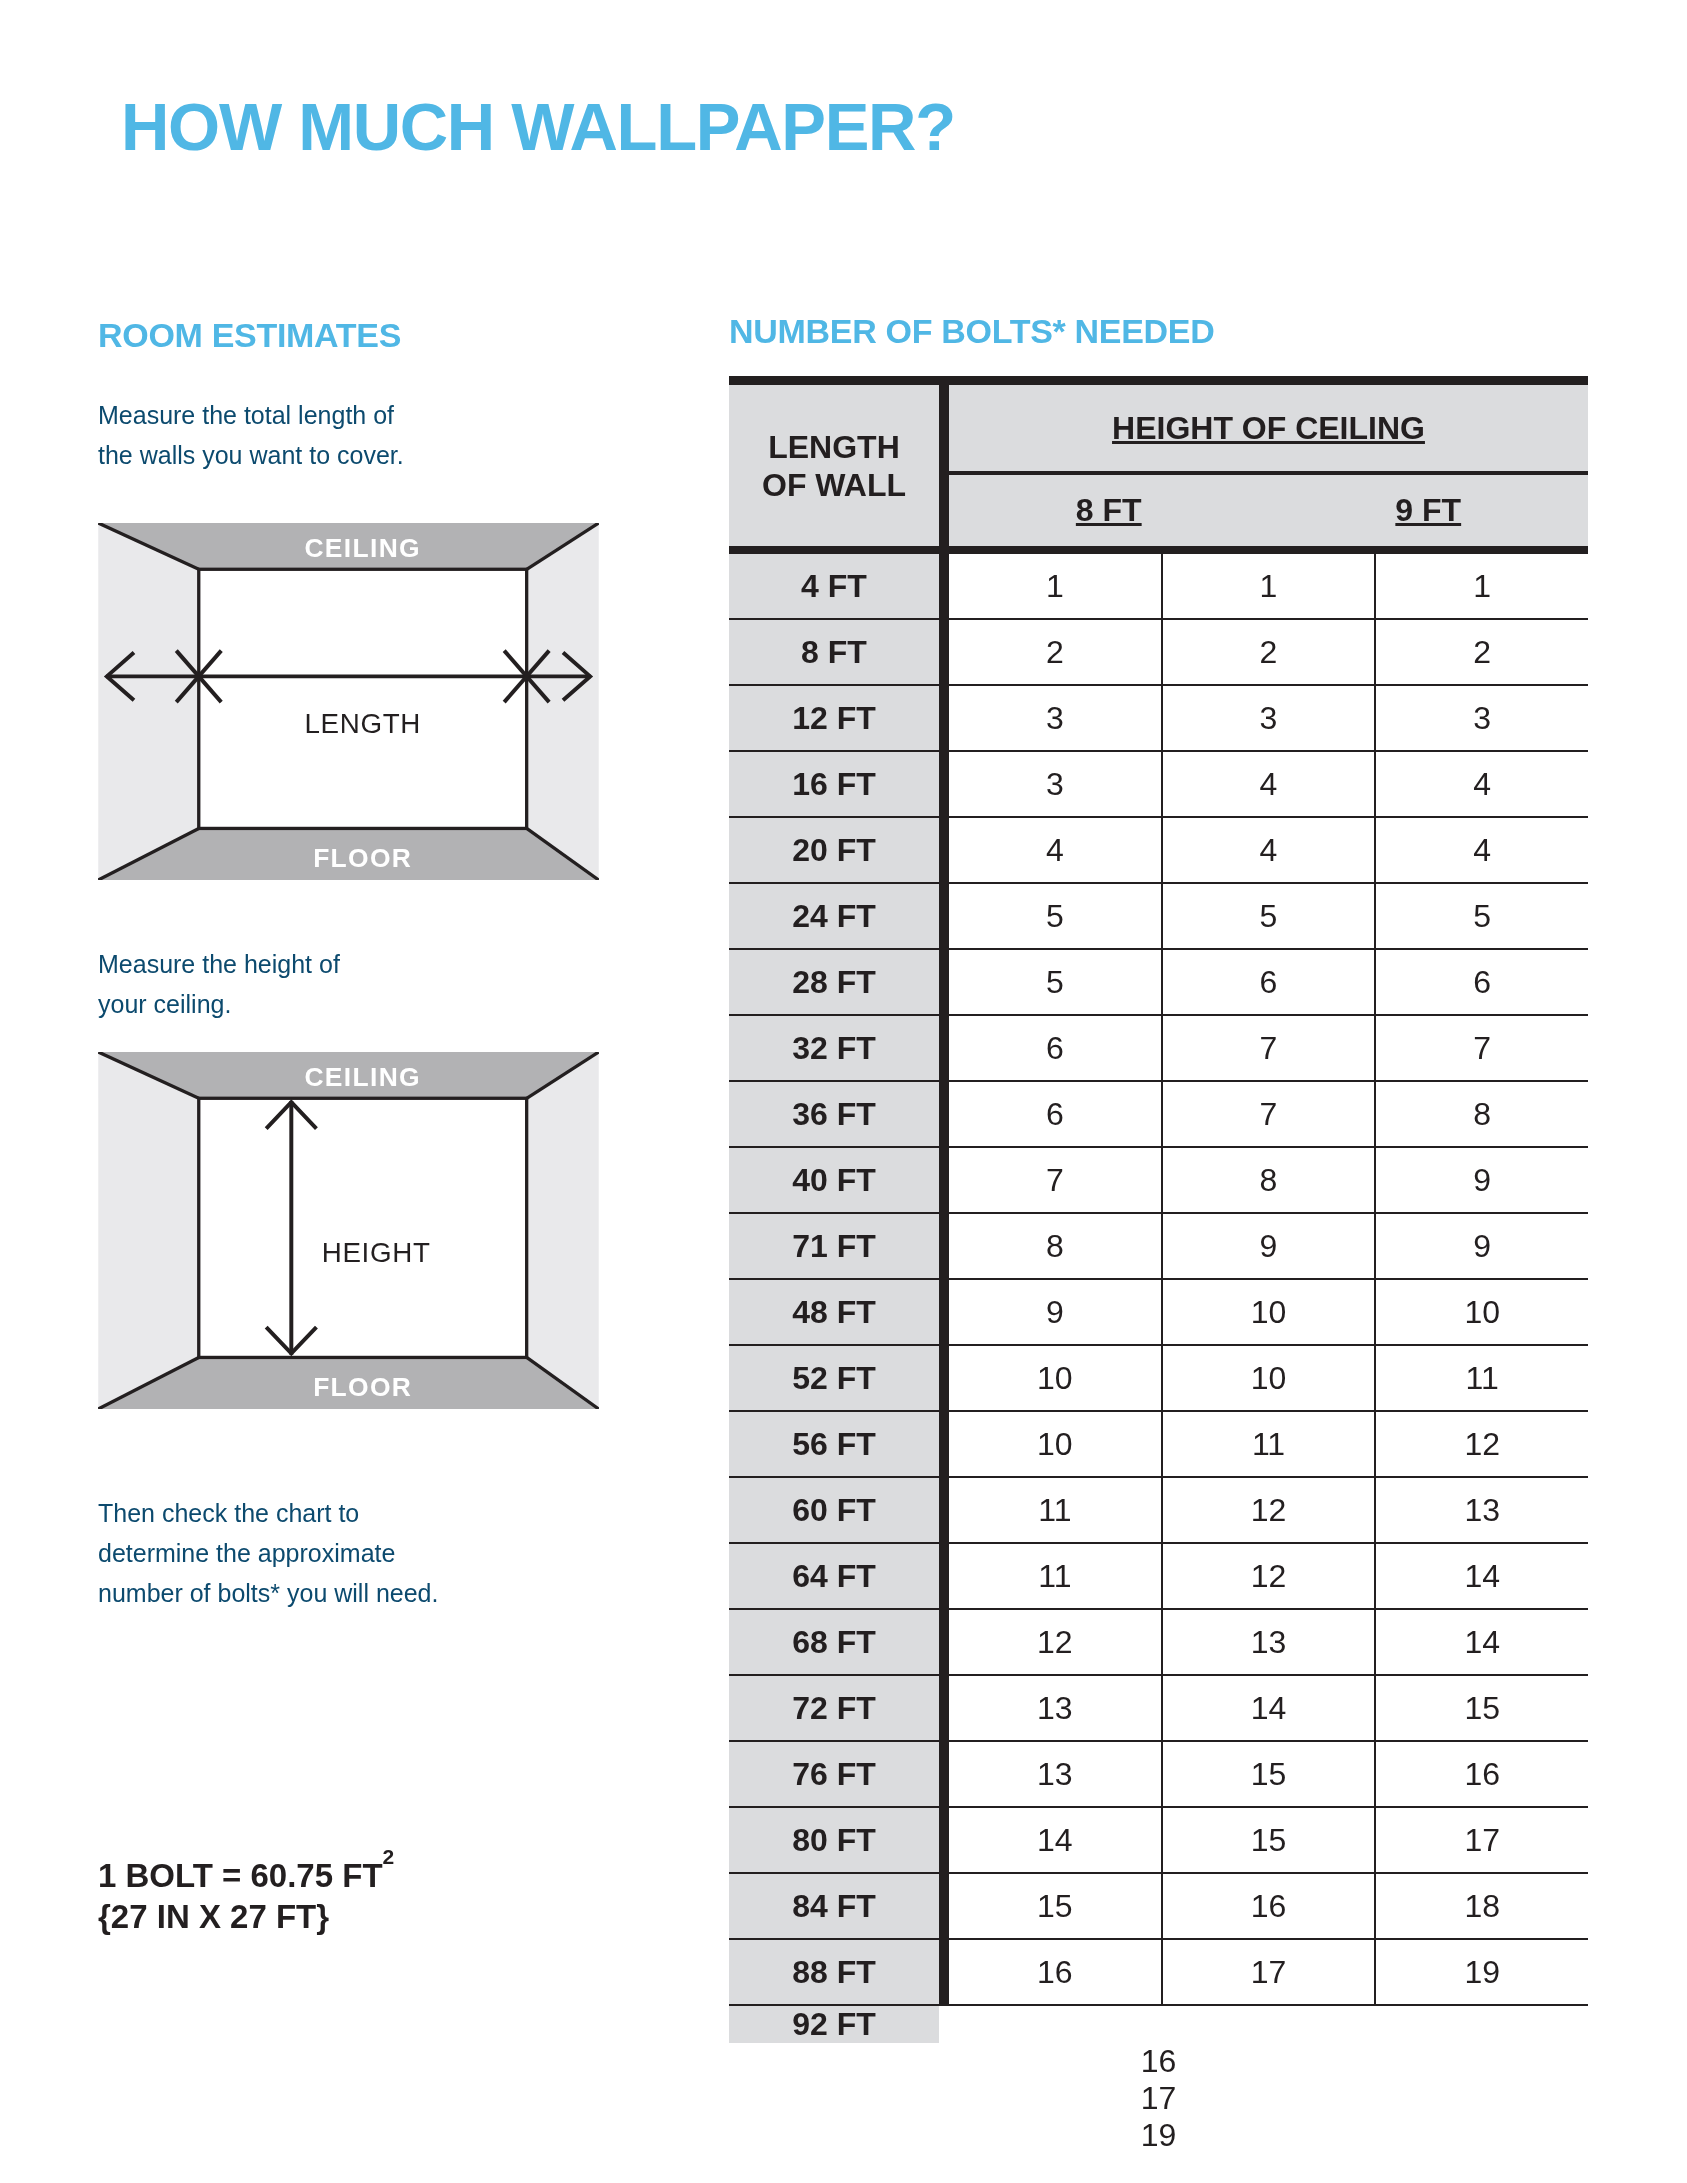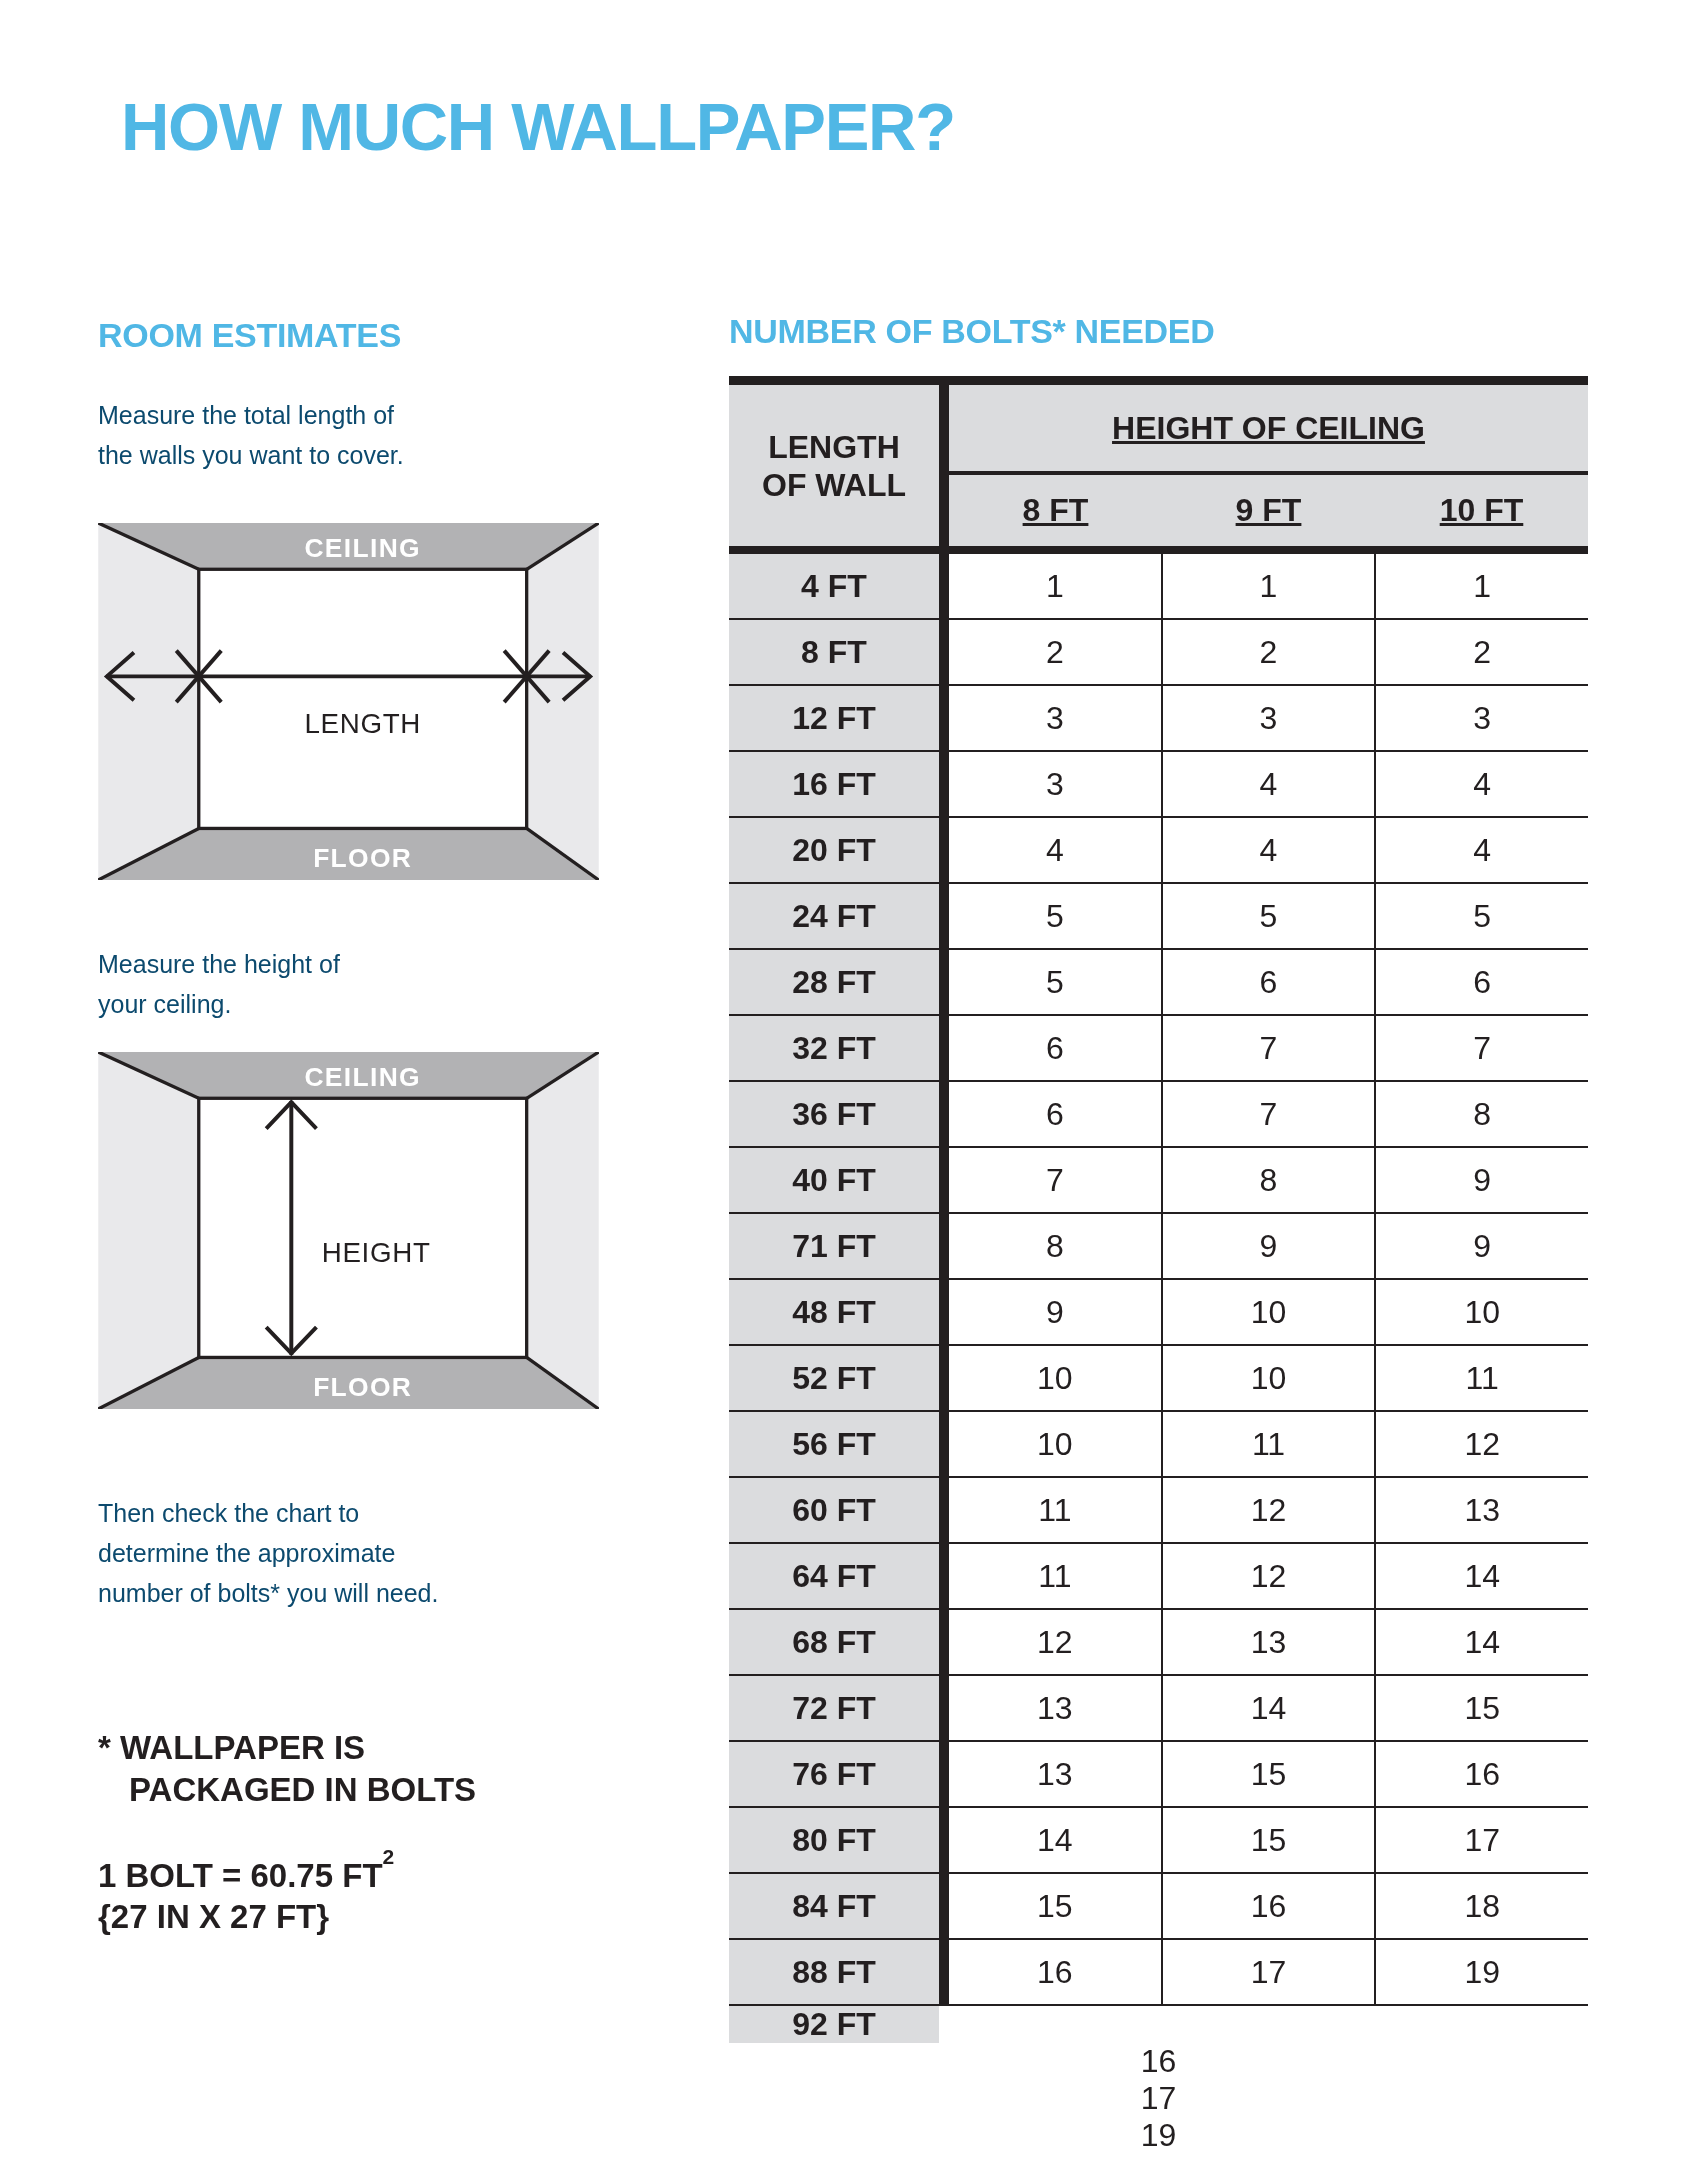--- a/index.html
+++ b/index.html
@@ -114,24 +114,20 @@
     </g>
     <text class="svg-dim-label" x="338" y="318" text-anchor="start">HEIGHT</text>
   </svg>
 
   <div class="abs instr i3">
     <div>Then check the chart to</div>
     <div>determine the approximate</div>
     <div>number of bolts* you will need.</div>
   </div>
 
-  <div class="abs footnote">
-    <div>* WALLPAPER IS</div>
-    <div class="cont">PACKAGED IN BOLTS</div>
-  </div>
 
   <div class="abs boltinfo">
     <div><span>1 BOLT = 60.75 FT</span><sup>2</sup></div>
     <div>{27 IN X 27 FT}</div>
   </div>
 
   <div class="abs sec-head tbl-head">NUMBER OF BOLTS* NEEDED</div>
 
   <div class="abs tablewrap">
     <div class="bar topbar"></div>
@@ -140,21 +136,20 @@
         <div>LENGTH</div>
         <div>OF WALL</div>
       </div>
       <div class="vthick"></div>
       <div class="th-right">
         <div class="span-h">HEIGHT OF CEILING</div>
         <div class="hline"></div>
         <div class="subrow">
           <div class="subcell">8 FT</div>
           <div class="subcell">9 FT</div>
-          <div class="subcell">10 FT</div>
         </div>
       </div>
     </div>
     <div class="bar headbar"></div>
     <div>
         <div class="trow">
           <div class="cell label">4 FT</div>
           <div class="vdiv thick"></div>
           <div class="cell value">1</div>
           <div class="vdiv thin"></div>

